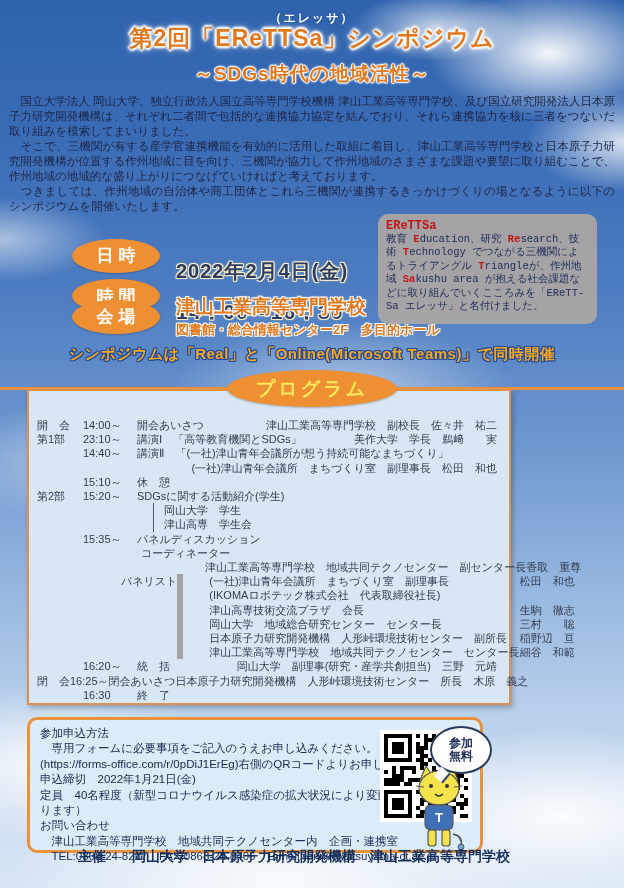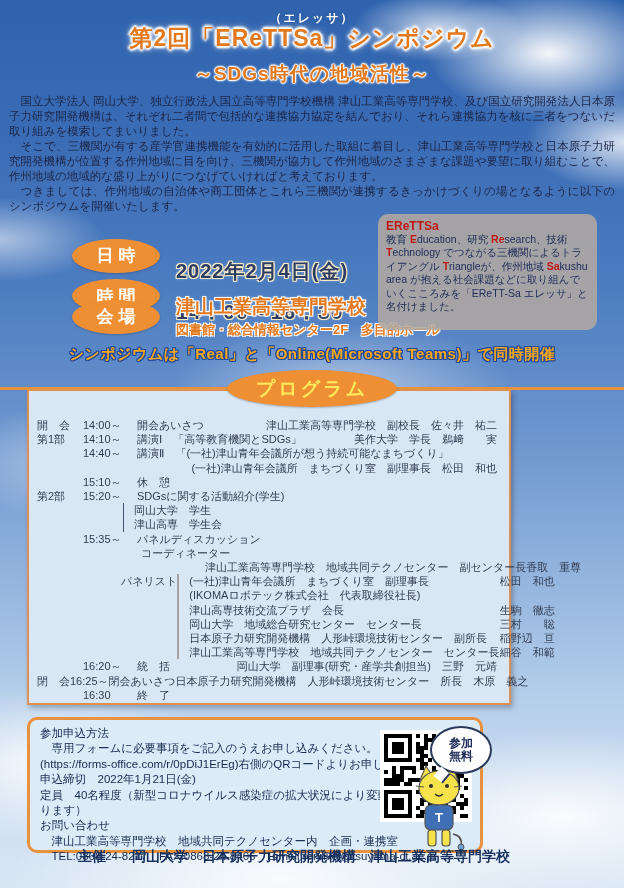--- a/index.html
+++ b/index.html
@@ -42,21 +42,21 @@
     box-shadow:0 1px 2px rgba(0,0,0,.2); }
   .val-strong { font-size:20px; font-weight:bold; color:#2c3c63; letter-spacing:1px;
     text-shadow:-1px -1px 0 #f7ecc9,1px -1px 0 #f7ecc9,-1px 1px 0 #f7ecc9,1px 1px 0 #f7ecc9,0 0 3px #f7ecc9;margin-top:32px; }
   #row-time .val-strong { font-size:21px; }
   .venue-name { font-size:19px; font-weight:bold; color:#e2791f;
     text-shadow:-1px -1px 0 #fff,1px -1px 0 #fff,-1px 1px 0 #fff,1px 1px 0 #fff,0 0 3px #fff; }
   .venue-sub { font-size:13px; font-weight:bold; color:#e2791f; margin-top:1px;
     text-shadow:-1px -1px 0 #fff,1px -1px 0 #fff,-1px 1px 0 #fff,1px 1px 0 #fff; }
 
   .erettsa { position:absolute; left:378px; top:214px; width:219px;
-    background:rgba(178,168,162,.88); border-radius:10px; padding:5px 8px 17px; }
+    background:rgba(178,168,162,.88); border-radius:10px; padding:5px 8px 11px;font-family:Liberation Mono, monospace; }
   .er-title { color:#c11616; font-weight:bold; font-size:12px; }
   .er-desc { font-size:10.5px; line-height:13.4px; color:#1c2b58; }
   .er-desc .red { color:#c11616; font-weight:bold; }
 
   .banner { position:absolute; top:345px; left:0; right:0; text-align:center;
     font-size:15px; font-weight:bold; color:#f7a81d; letter-spacing:.5px;
     text-shadow:-1px -1px 0 #20499c,1px -1px 0 #20499c,-1px 1px 0 #20499c,1px 1px 0 #20499c,0 1px 0 #20499c,0 -1px 0 #20499c,1px 0 0 #20499c,-1px 0 0 #20499c; }
 
   .prog-line { position:absolute; top:387px; left:0; width:624px; height:3px; background:#e8913f; z-index:2; }
   .prog-ellipse { position:absolute; top:370px; left:227px; width:170px; height:37px;
@@ -65,27 +65,27 @@
     box-shadow:0 1px 2px rgba(0,0,0,.25); }
   .prog-box { position:absolute; top:389px; left:27px; width:484px; height:316px;
     background:#d9e7f4; border:2px solid #dd9055; padding:27px 12px 6px 8px;
     font-size:11px; line-height:14.2px; color:#323c50; z-index:1;
     box-shadow:2px 3px 5px rgba(0,0,0,.25); }
   .prow { display:flex; }
   .c-sess { width:46px; white-space:pre; }
   .c-time { width:54px; white-space:pre; }
   .c-item { white-space:pre; }
   .c-right { margin-left:auto; white-space:pre; }
-  .sub-block { margin-left:86px; border-left:1px solid #49546e; padding-left:10px; width:max-content; }
+  .sub-block { margin-left:116px; border-left:1px solid #49546e; padding-left:10px; width:max-content; }
   .coord-label { margin-left:104px; }
   .coord-row { display:flex;text-align:right; }
   .coord-org { margin-left:168px; white-space:pre; }
   .panel-block { display:flex; }
   .panel-label { margin-left:84px; width:74px; white-space:pre; }
-  .panel-list { flex:1; border-left:2px solid #a3a3a3; padding-left:10px; }
+  .panel-list { flex:1; border-left:6px solid #a3a3a3; padding-left:26px; }
   .panel-item { display:flex; }
   .panel-item span { white-space:pre; }
 
   .apply-box { position:absolute; top:717px; left:27px; width:456px; height:136px;
     background:#dcebf8; border:3px solid #e8913f; border-radius:10px; padding:6px 10px;
     color:#15294f; font-size:11.5px; line-height:15.4px; }
   .apply-text { width:430px; }
   .bubble { position:absolute; left:400px; top:6px; width:62px; height:48px;
     background:#fff; border:2px solid #2a3a5a; border-radius:50%;
     display:flex; flex-direction:column; align-items:center; justify-content:center;
@@ -144,21 +144,21 @@
 
   <div class="prog-box">
     <div class="prow">
       <span class="c-sess">開　会</span>
       <span class="c-time">14:00～</span>
       <span class="c-item">開会あいさつ</span>
       <span class="c-right">津山工業高等専門学校　副校長　佐々井　祐二</span>
     </div>
     <div class="prow">
       <span class="c-sess">第1部</span>
-      <span class="c-time">14:10～</span>
+      <span class="c-time">23:10～</span>
       <span class="c-item">講演Ⅰ　「高等教育機関とSDGs」</span>
       <span class="c-right">美作大学　学長　鵜﨑　　実</span>
     </div>
     <div class="prow">
       <span class="c-sess"></span>
       <span class="c-time">14:40～</span>
       <span class="c-item">講演Ⅱ　「(一社)津山青年会議所が想う持続可能なまちづくり」</span>
     </div>
     <div class="prow">
       <span class="c-right">(一社)津山青年会議所　まちづくり室　副理事長　松田　和也</span>

